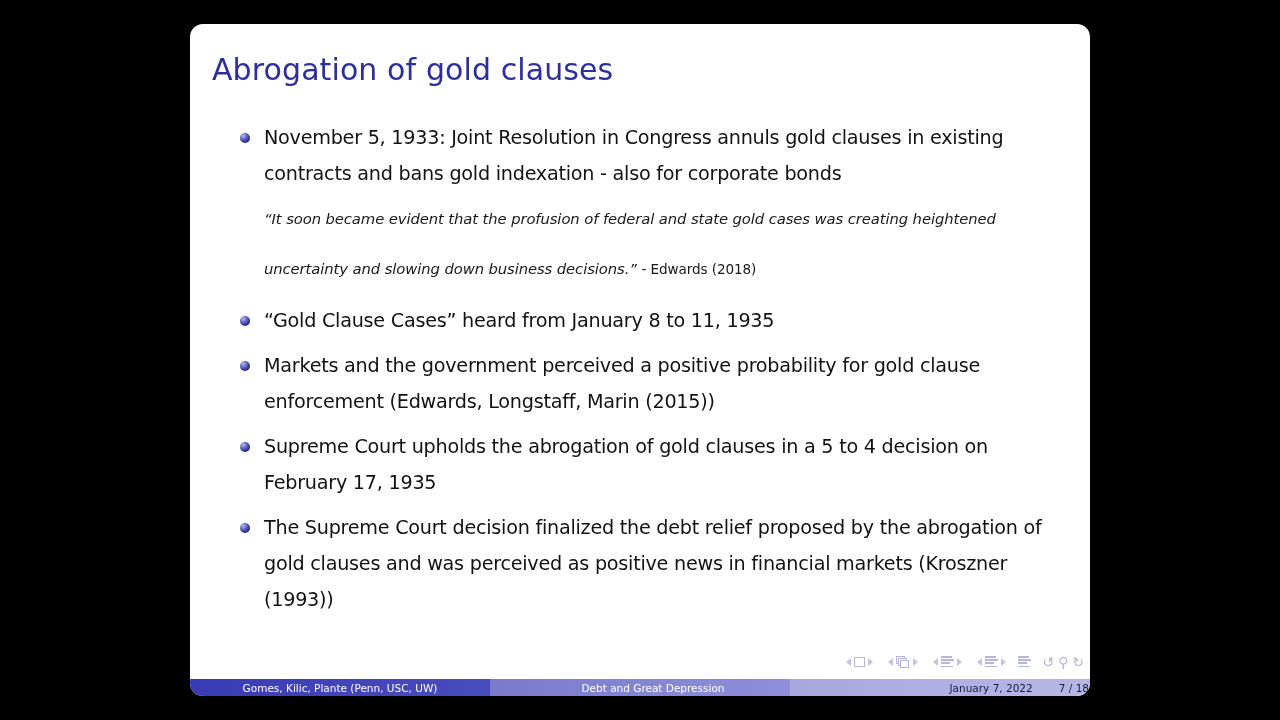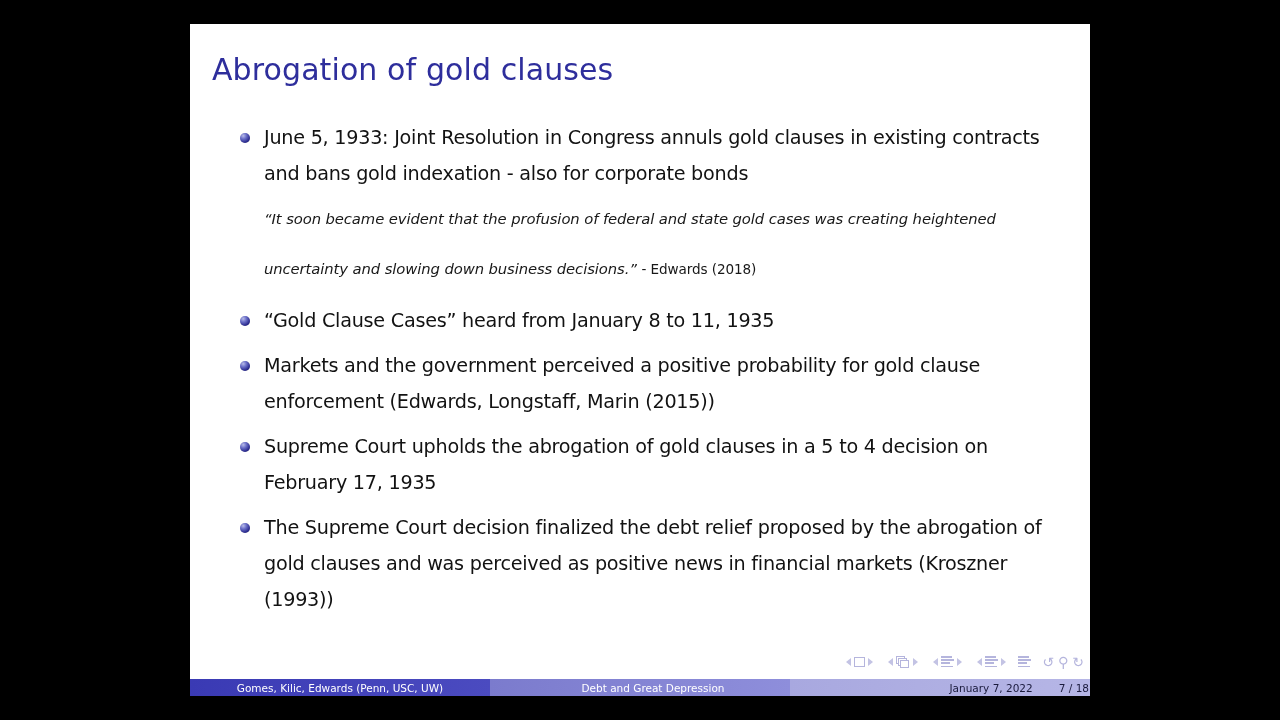--- a/index.html
+++ b/index.html
@@ -23,20 +23,21 @@
 
   
   #slide {
     position: absolute;
     left: 190px;
     top: 24px;
     width: 900px;
     height: 672px;
     background: #ffffff;
     overflow: hidden;
+    border-radius: 13px;
   }
 
   
   #slide-title {
     position: absolute;
     left: 22px;
     top: 28px;
     font-family: "DejaVu Sans", sans-serif;
     font-size: 30px;
     font-weight: 400;
@@ -217,21 +218,21 @@
 <div id="screen">
 
   <div id="slide">
 
     <div id="slide-title">Abrogation of gold clauses</div>
 
     <div id="body-list">
 
       <div class="bullet-item">
         <span class="bullet-ball"></span>
-        <span class="bullet-text">June 5, 1933: Joint Resolution in Congress annuls gold clauses in existing contracts and bans gold indexation - also for corporate bonds</span>
+        <span class="bullet-text">November 5, 1933: Joint Resolution in Congress annuls gold clauses in existing contracts and bans gold indexation - also for corporate bonds</span>
         <div class="quote-block">
           <span class="quote-italic">“It soon became evident that the profusion of federal and state gold cases was creating heightened uncertainty and slowing down business decisions.”</span>
           <span class="quote-cite">- Edwards (2018)</span>
         </div>
       </div>
 
 
       <div class="bullet-item">
         <span class="bullet-ball"></span>
         <span class="bullet-text">“Gold Clause Cases” heard from January 8 to 11, 1935</span>
@@ -305,21 +306,21 @@
 
       <div class="nav-group">
         <span class="nav-sym">↺</span>
         <span class="nav-sym">⚲</span>
         <span class="nav-sym">↻</span>
       </div>
 
     </div>
 
     <div id="footer">
-      <div class="foot-seg" id="foot-author">Gomes, Kilic, Edwards  (Penn, USC, UW)</div>
+      <div class="foot-seg" id="foot-author">Gomes, Kilic, Plante  (Penn, USC, UW)</div>
       <div class="foot-seg" id="foot-subject">Debt and Great Depression</div>
       <div class="foot-seg" id="foot-meta">
         <span id="foot-date">January 7, 2022</span>
         <span id="foot-page">7 / 18</span>
       </div>
     </div>
 
   </div>
 </div>
 

